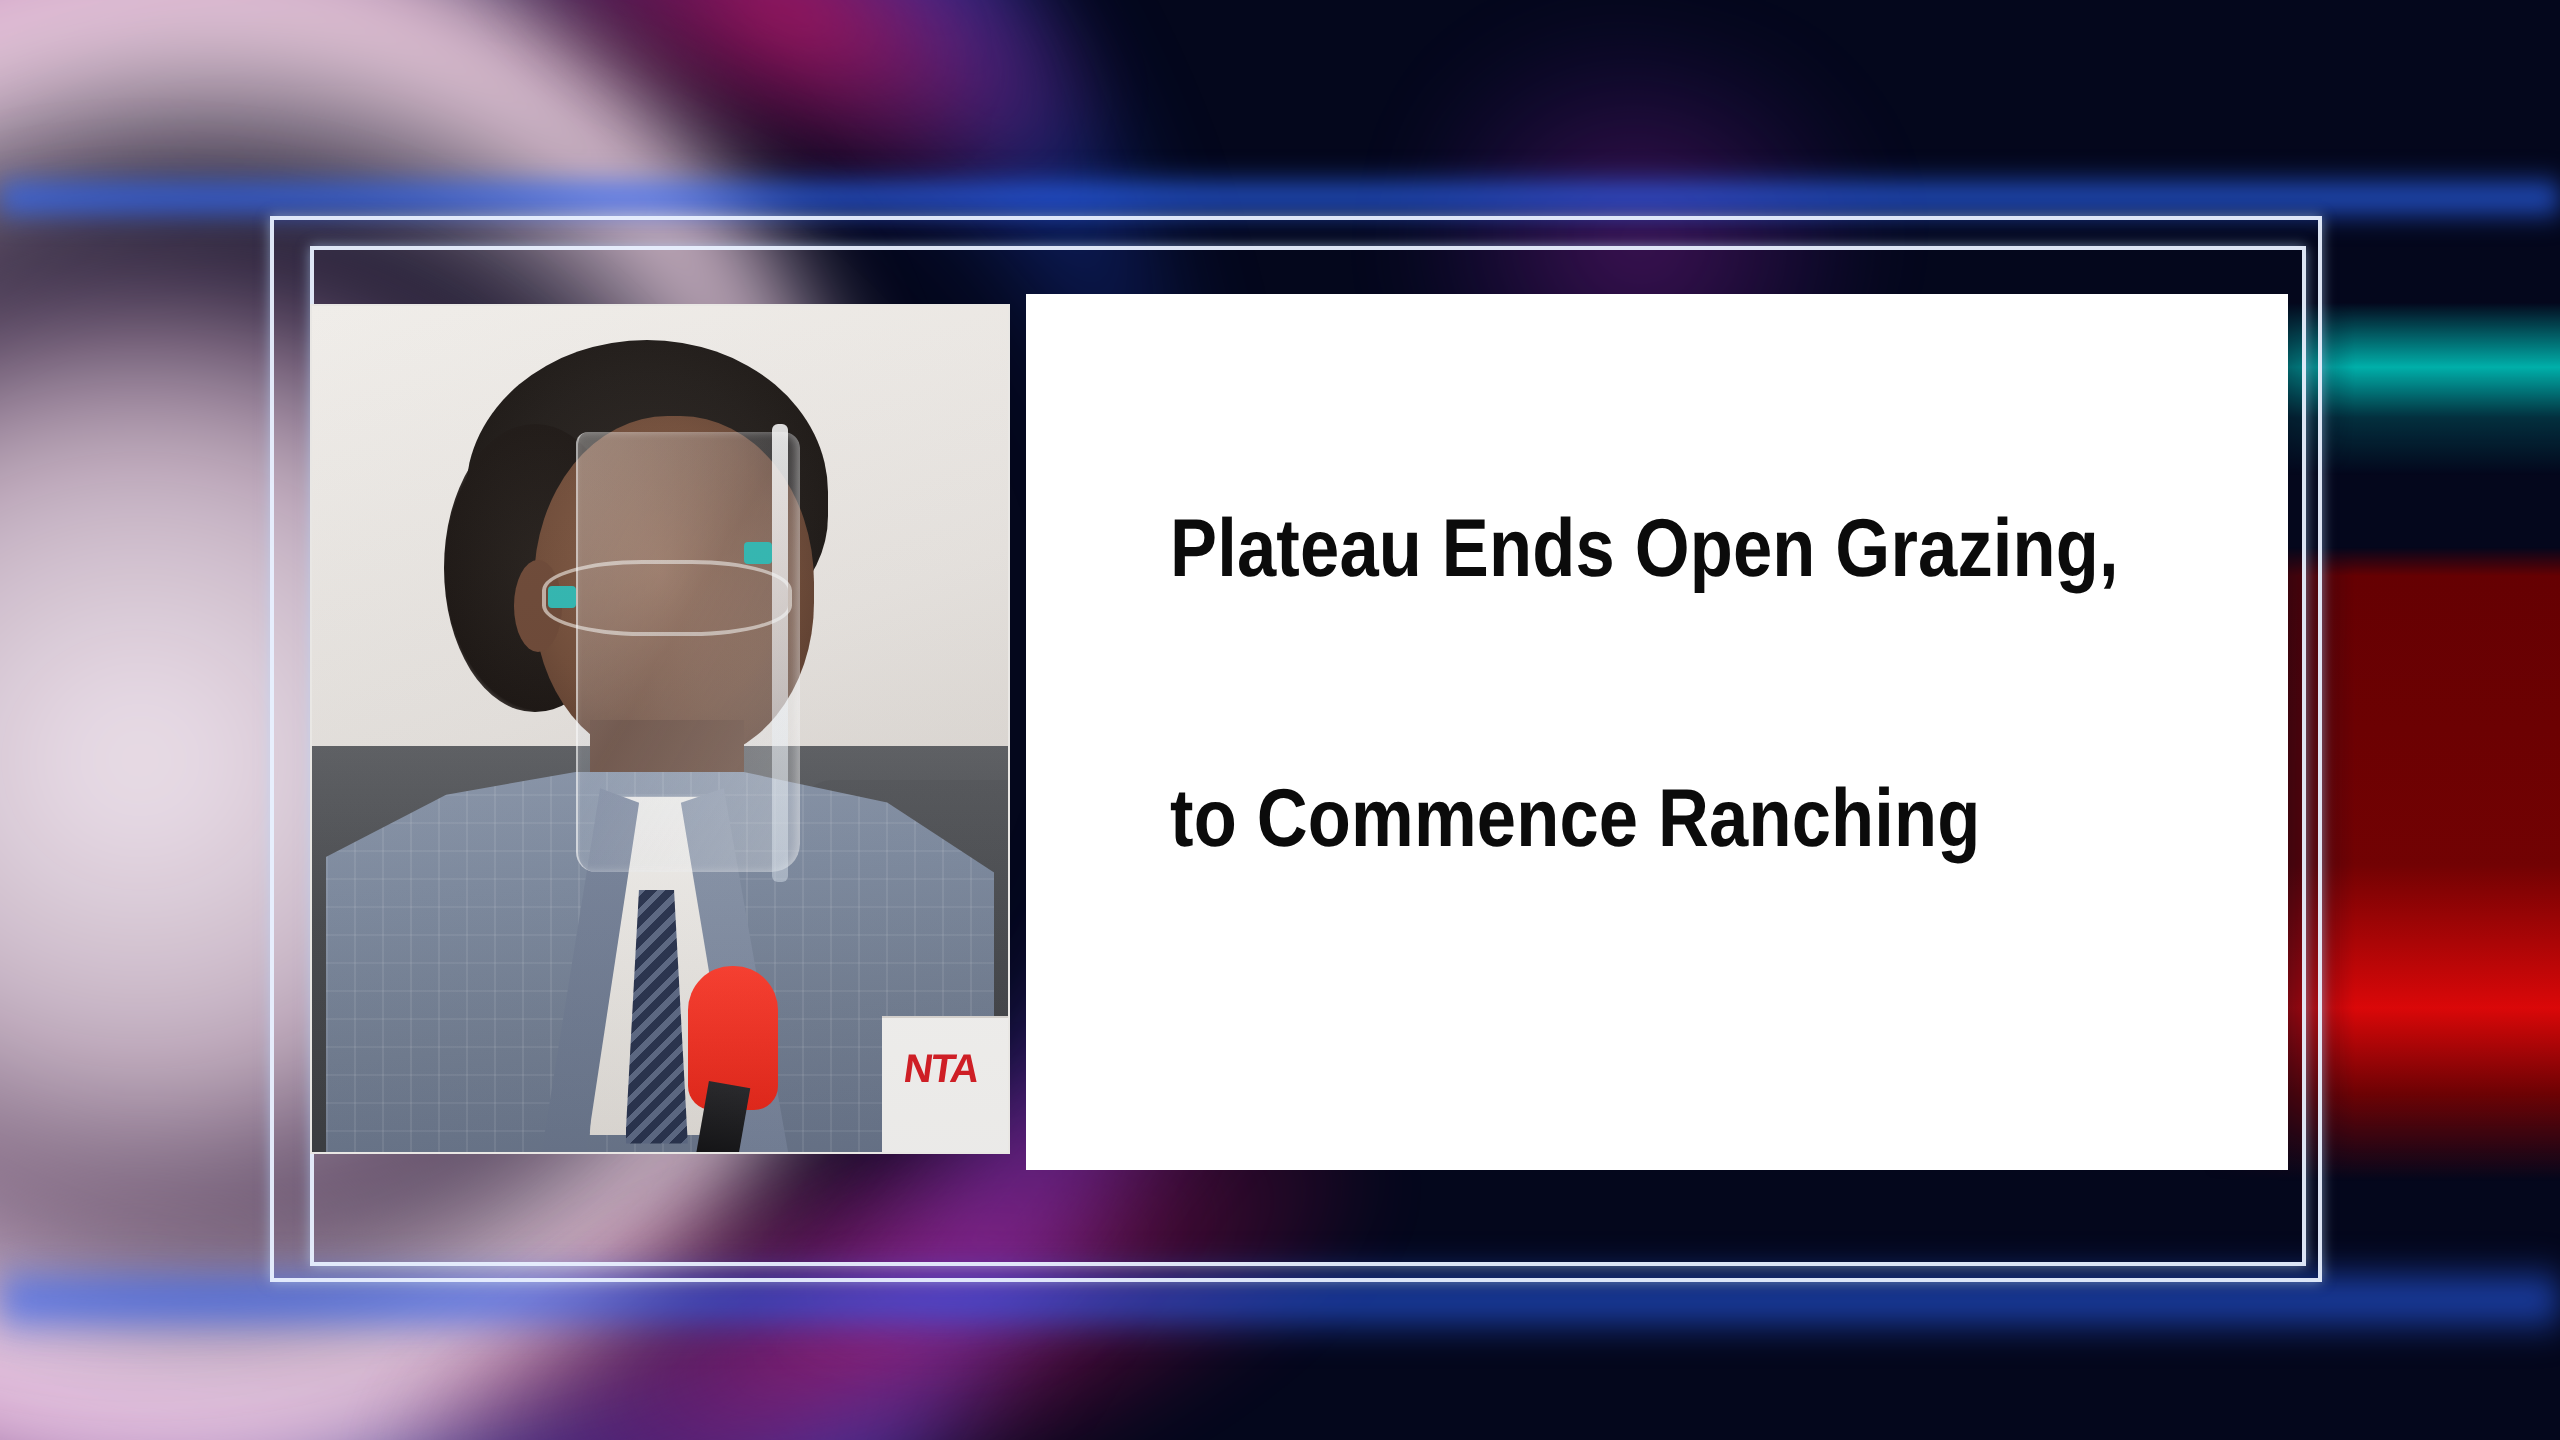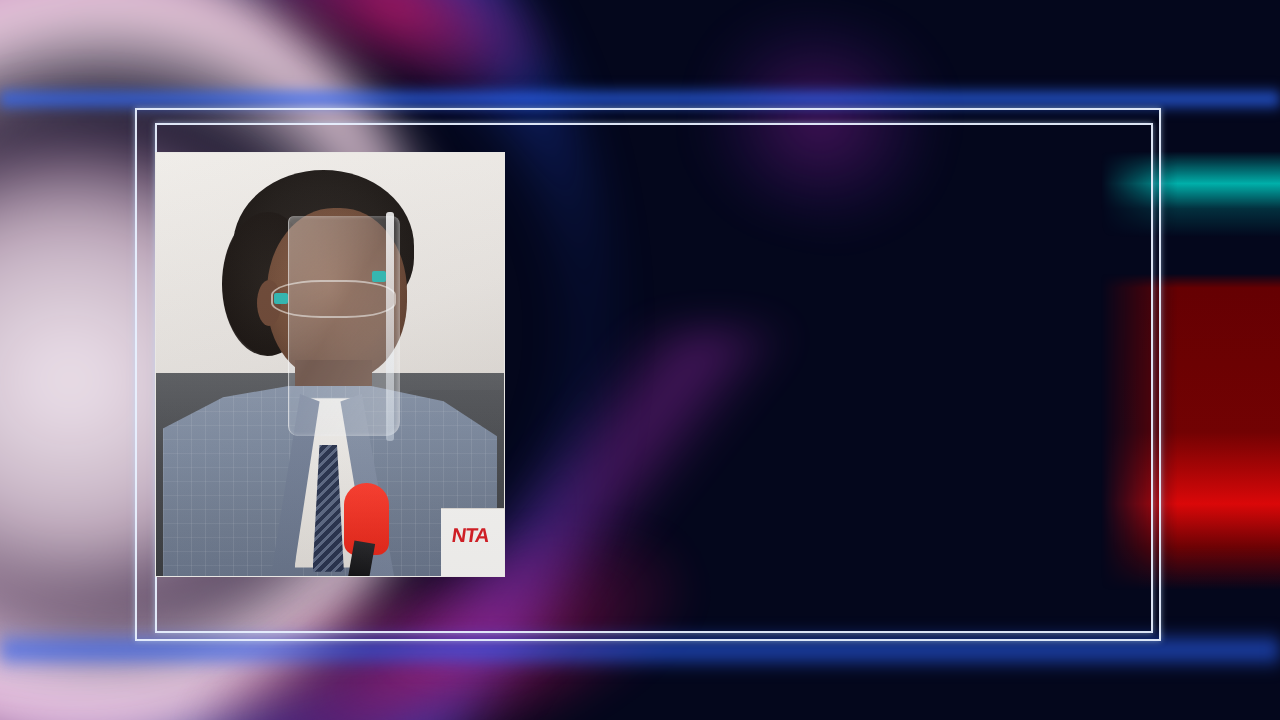--- a/index.html
+++ b/index.html
@@ -233,14 +233,20 @@
     <div class="ph-clip2"></div>
     <div class="ph-mic"></div>
     <div class="ph-micstem"></div>
     <div class="ph-placard"></div>
     <div class="ph-nta">
       <span>NTA</span>
     </div>
     <div class="ph-soft"></div>
   </div>
 
+  <div class="panel">
+    <div class="headline">
+      <span class="ln">Plateau Ends Open Grazing,</span>
+      <span class="ln">to Commence Ranching</span>
+    </div>
+  </div>
 
 </div>
 
 </body></html>

